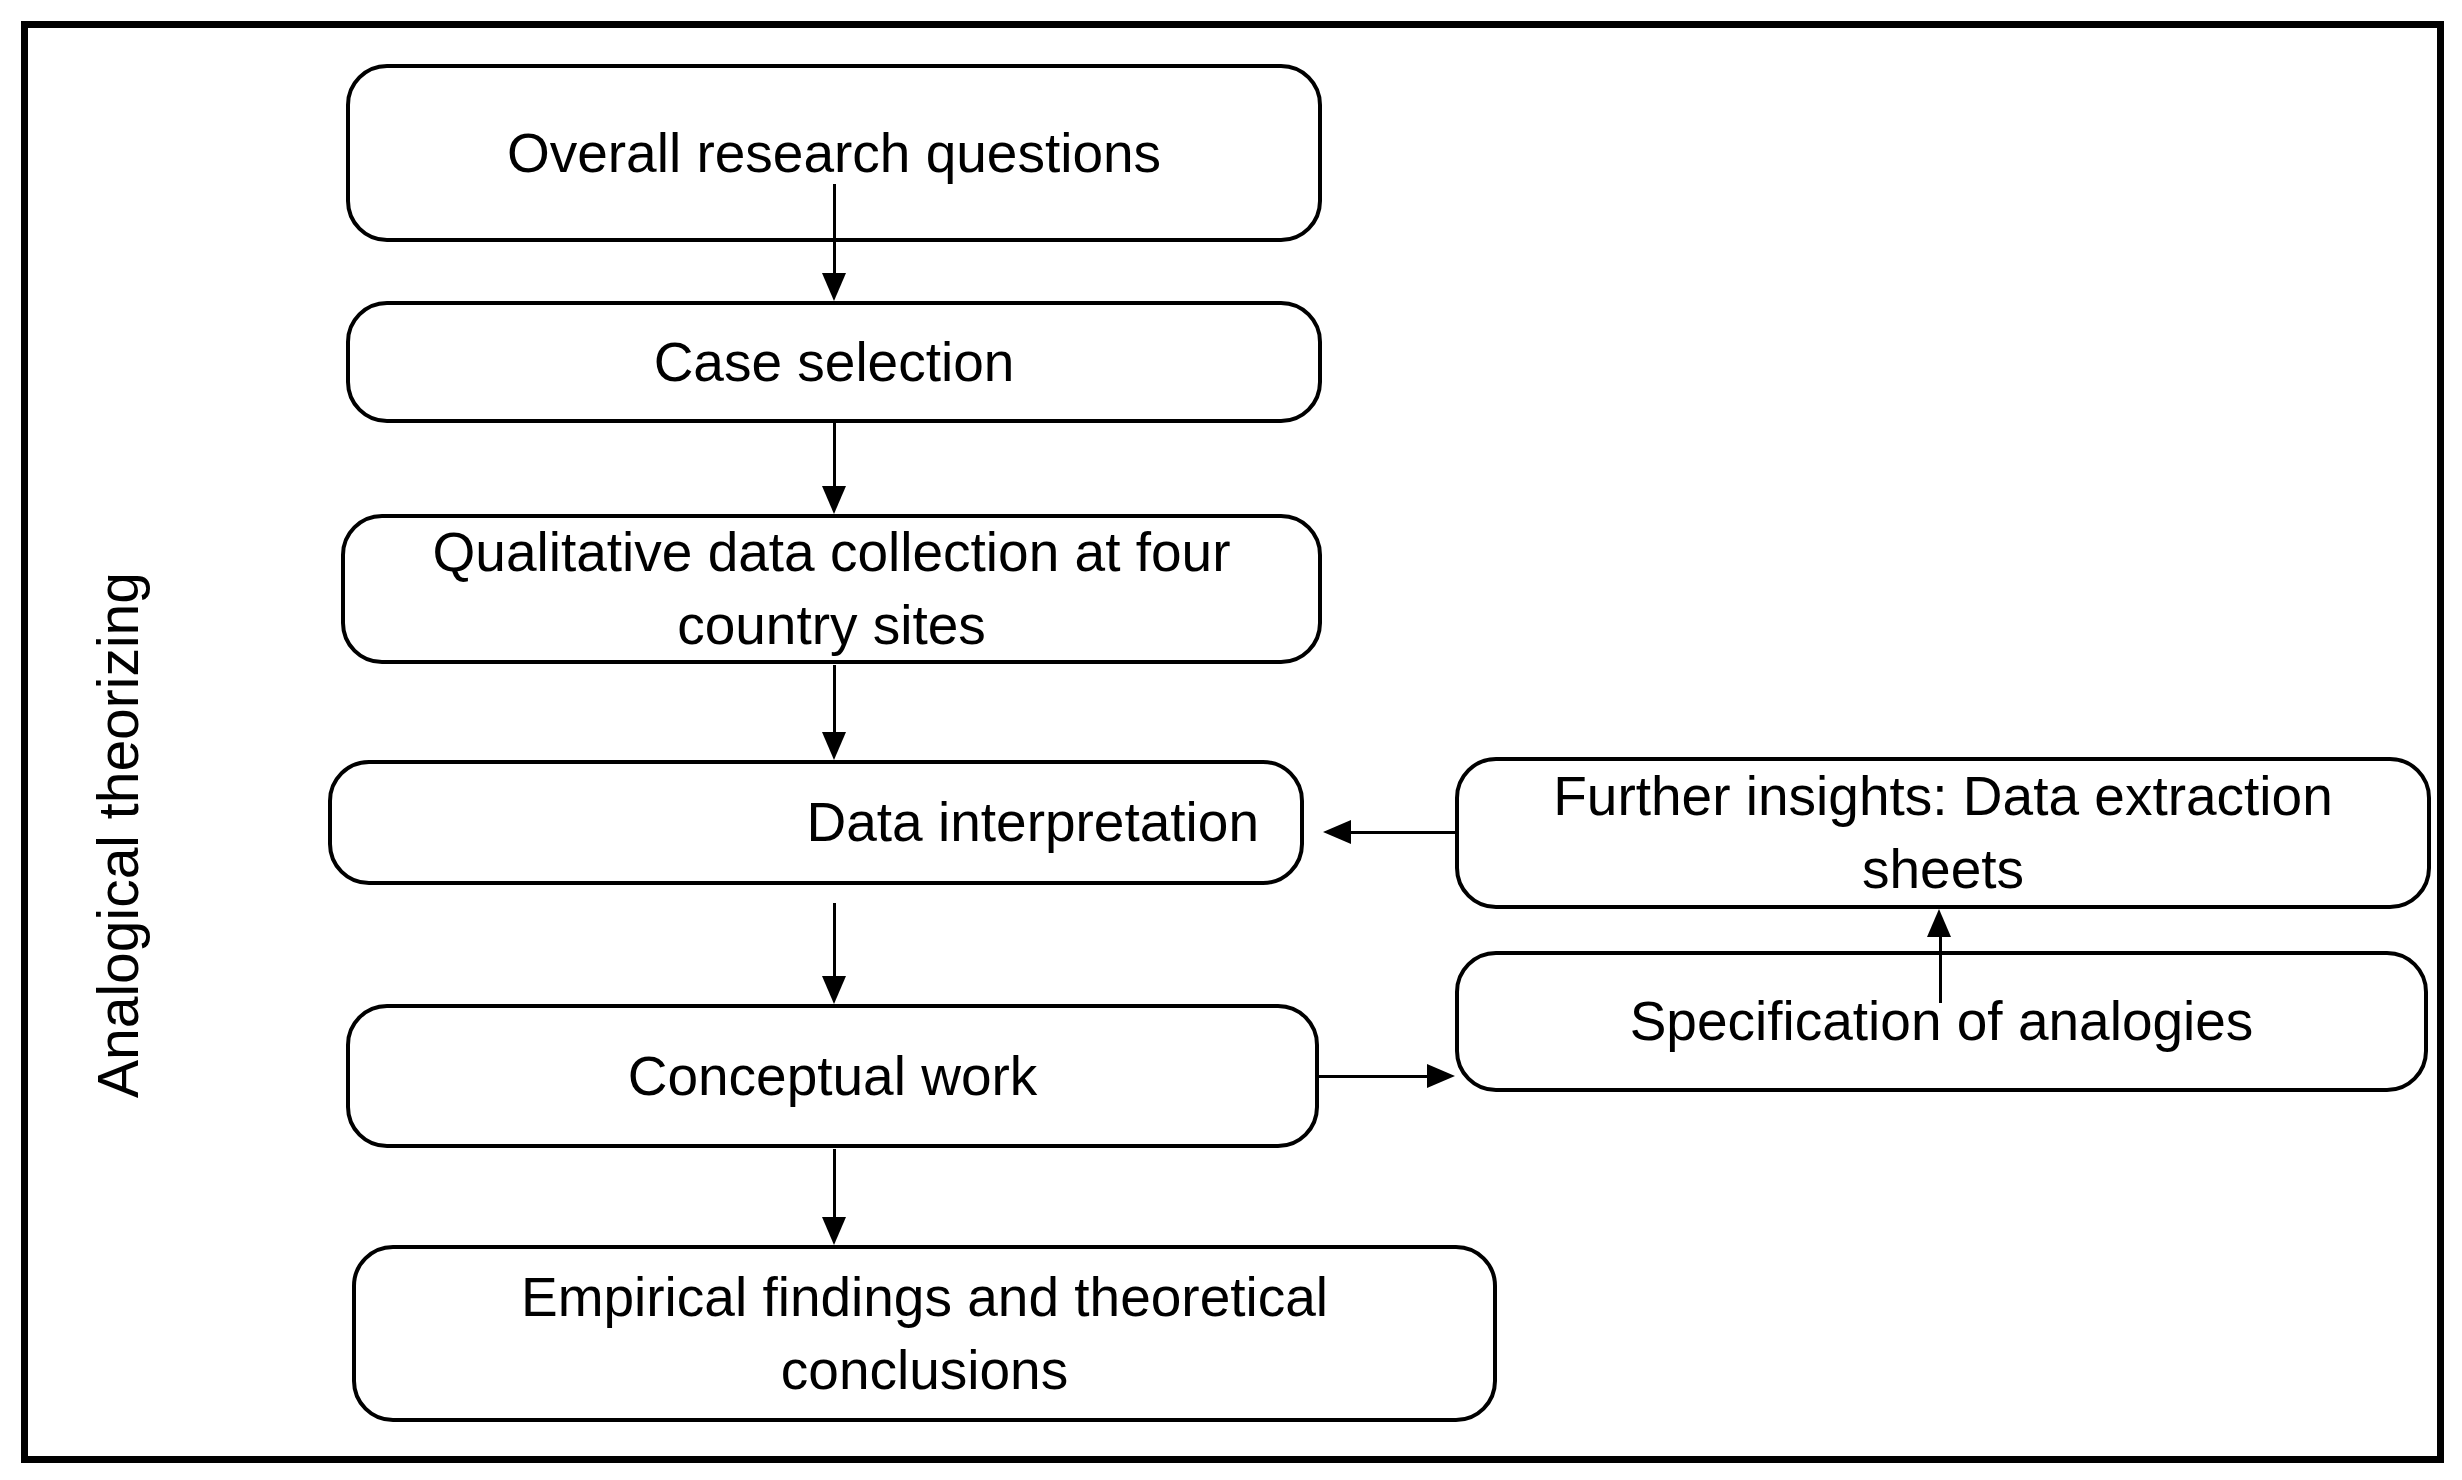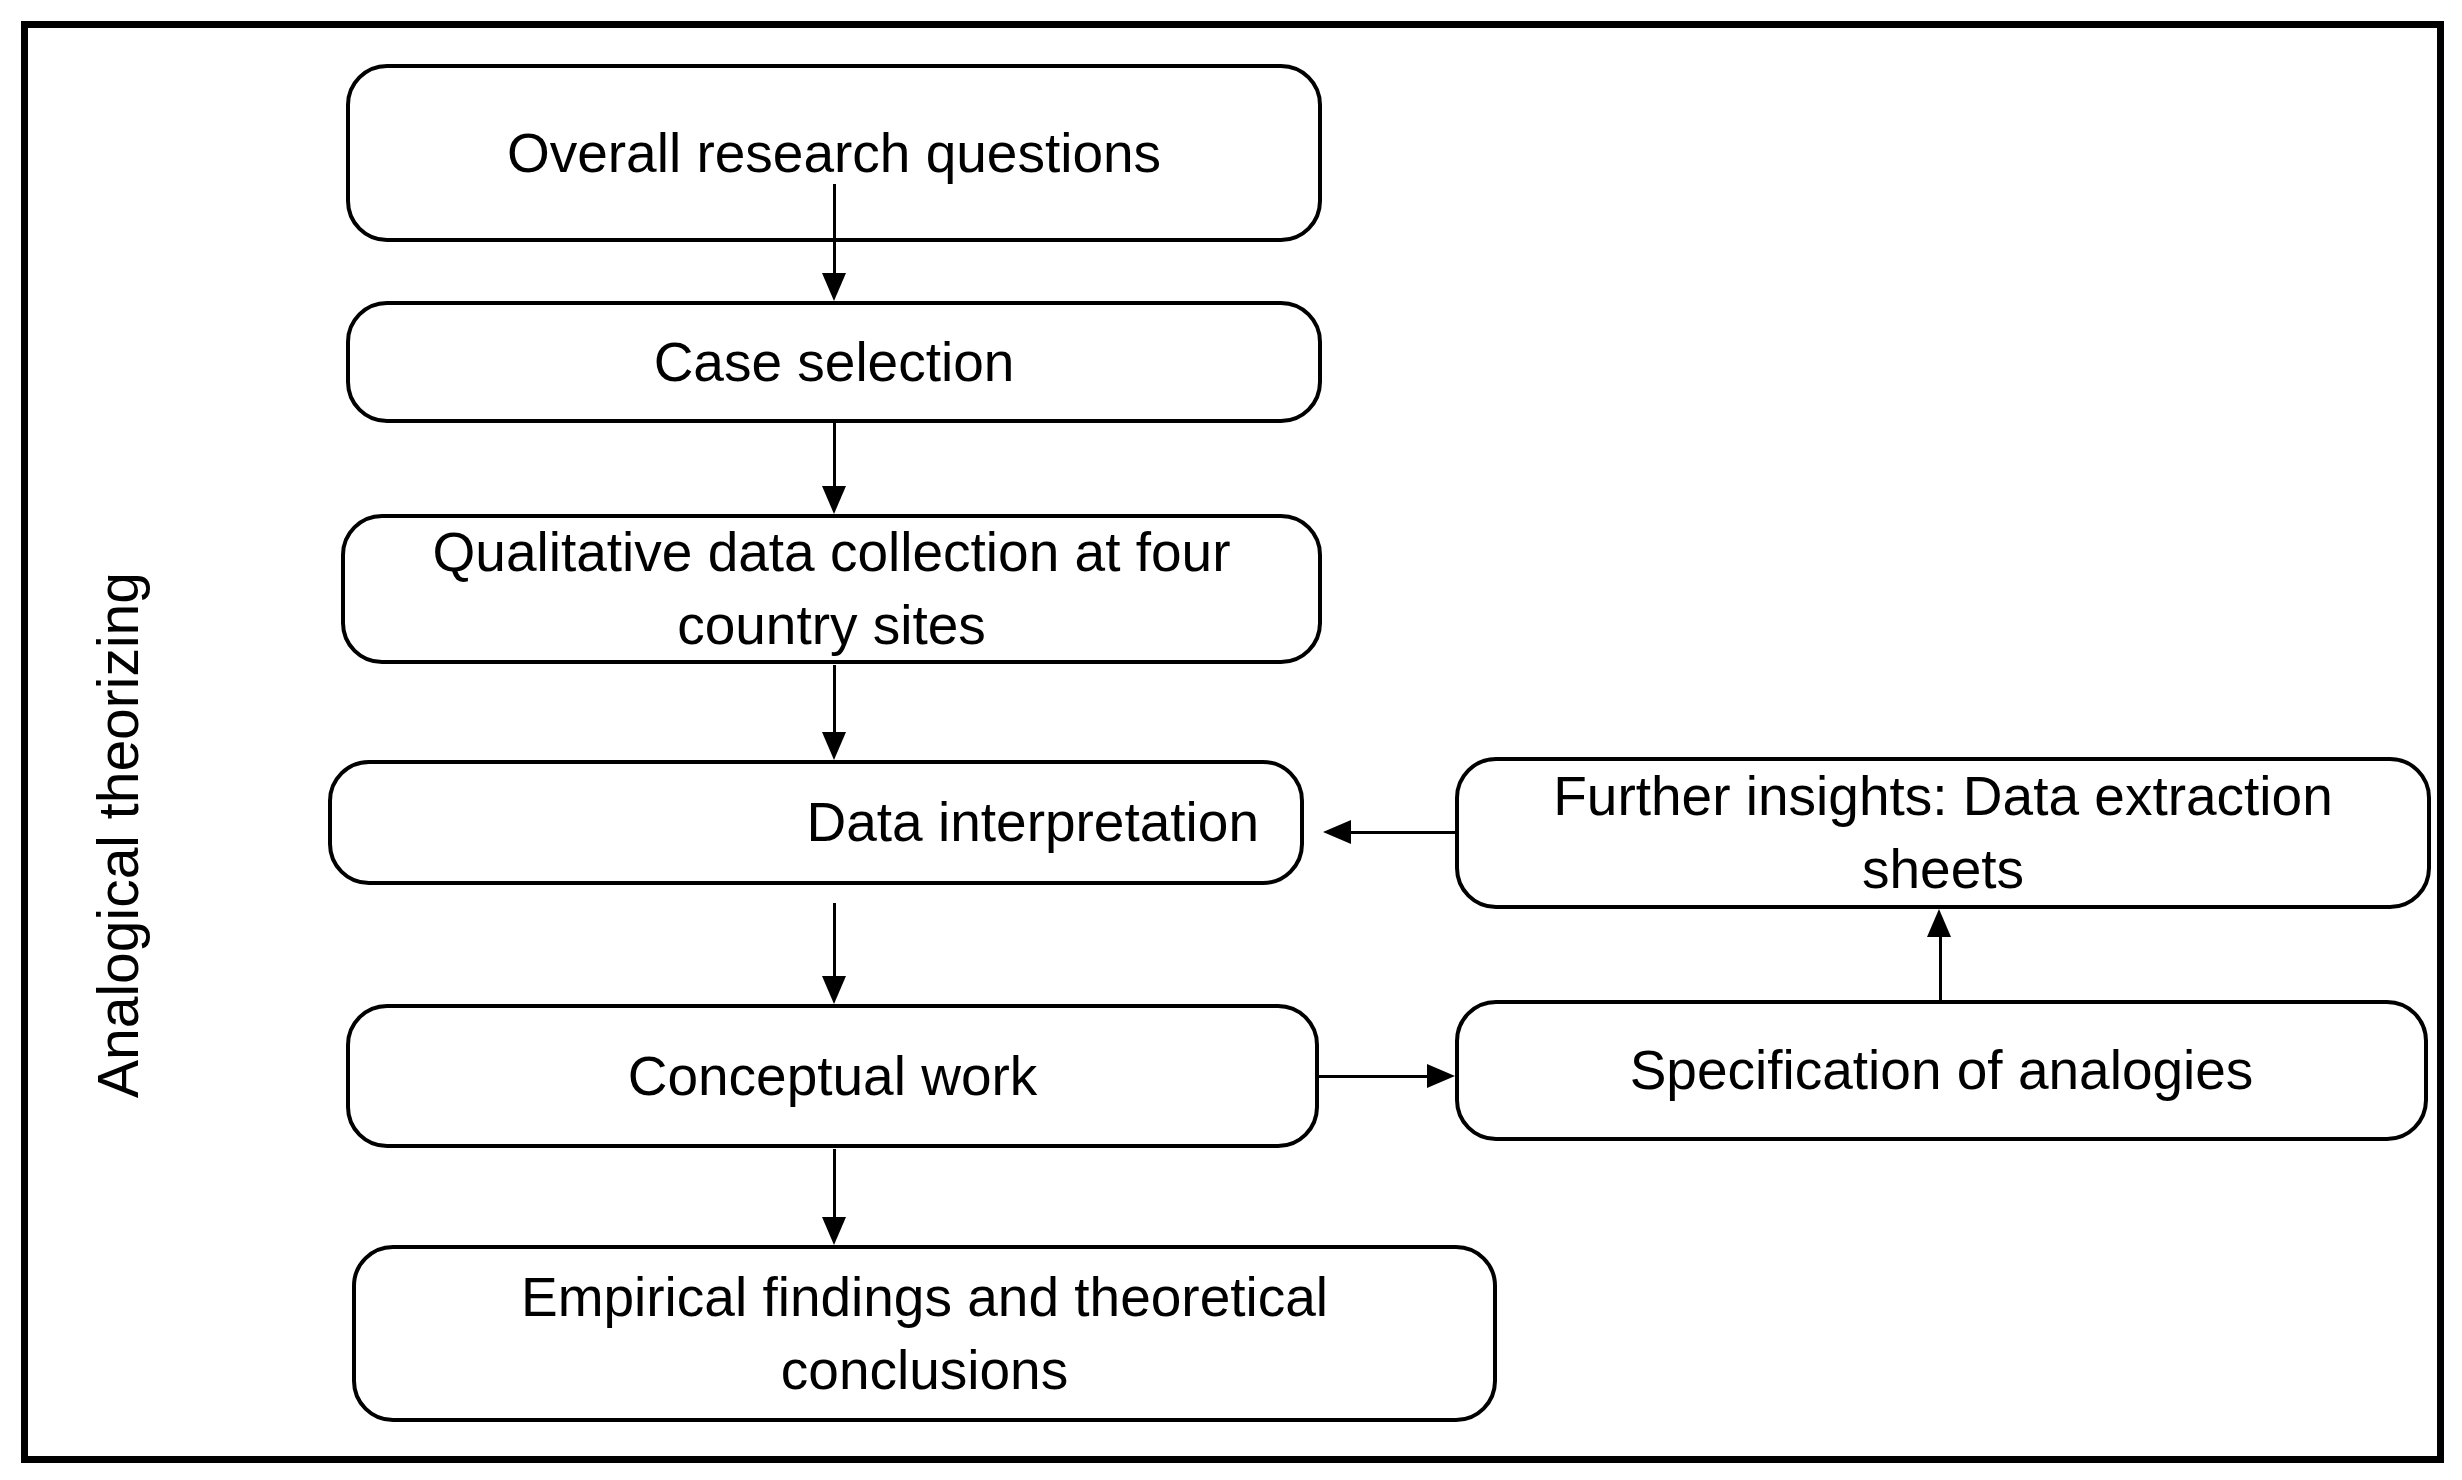--- a/index.html
+++ b/index.html
@@ -43,21 +43,21 @@
   }
   
   .n-overall        { left: 346px;  top: 32px;   width: 976px; height: 178px; margin-top: 32px; }
   .n-case           { left: 346px;  top: 301px;  width: 976px; height: 122px; }
   .n-qualitative    { left: 341px;  top: 514px;  width: 981px; height: 150px; }
   .n-interpretation { left: 328px;  top: 760px; width: 976px; height: 125px; justify-content: flex-end; }
   .n-conceptual     { left: 346px;  top: 1004px; width: 973px; height: 144px; }
   .n-empirical      { left: 352px;  top: 1245px; width: 1145px; height: 177px; }
   
   .n-further        { left: 1455px; top: 757px; width: 976px; height: 152px; }
-  .n-specification  { left: 1455px; top: 1000px; width: 973px; height: 141px; }
+  .n-specification  { left: 1455px; top: 951px; width: 973px; height: 141px; }
 
   .side-label {
     position: absolute;
     left: -214px;
     top: 802px;
     width: 663px;
     height: 66px;
     transform: rotate(-90deg);
     font-size: 57px;
     line-height: 66px;

